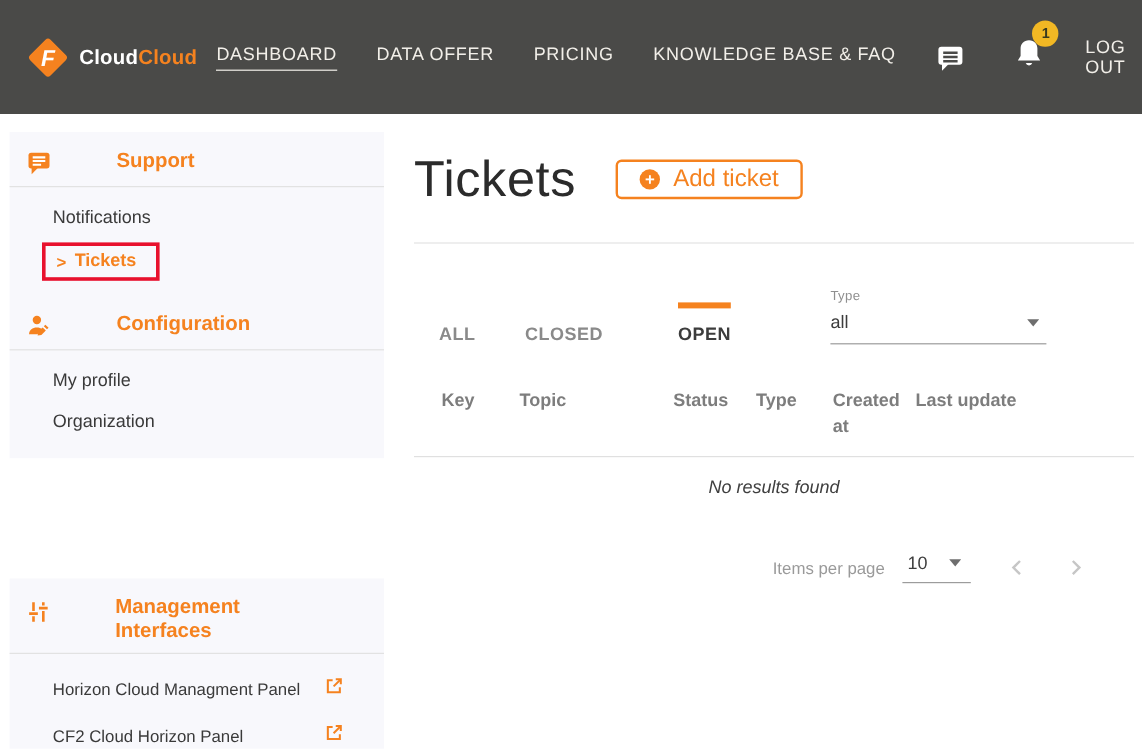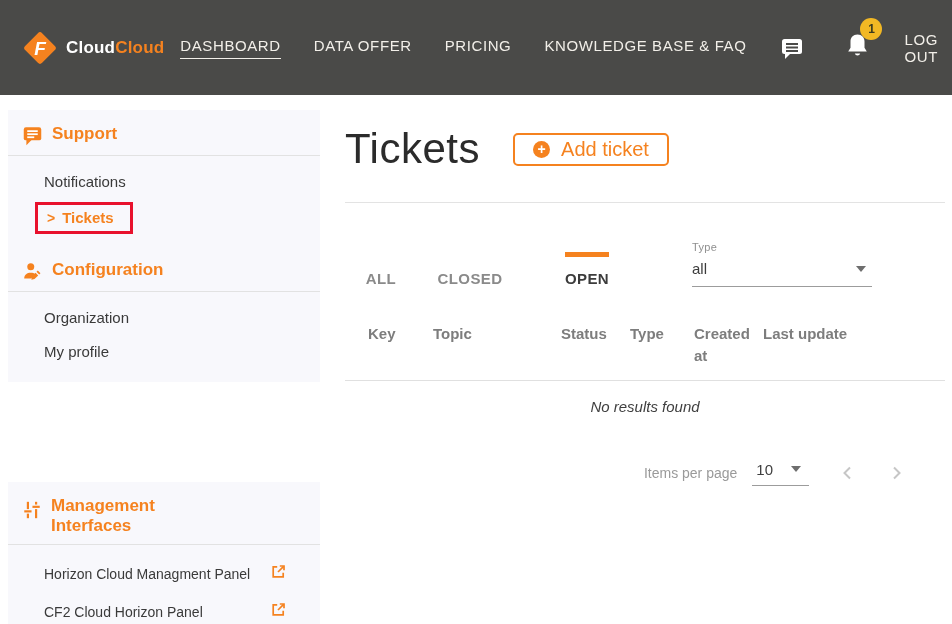--- a/index.html
+++ b/index.html
@@ -20,21 +20,21 @@
   .bell-wrap { position:relative; margin-left:40px; cursor:pointer; }
   .badge { position:absolute; top:-14px; right:-12px; width:22px; height:22px; border-radius:50%; background:#f2b824; color:#3a3a1e; font-size:12px; font-weight:bold; display:flex; align-items:center; justify-content:center; }
   .logout { color:#f2efe9; font-size:15px; letter-spacing:.6px; text-decoration:none; margin-left:34px; cursor:pointer; }
 
   
   .body-row { display:flex; align-items:flex-start; }
 
   
   .sidebar { width:312px; margin:15px 0 0 8px; flex-shrink:0; }
   .sb-block { background:#f8f8fc; padding:14px 0 22px; }
-  .sb-header { display:flex; align-items:flex-start; padding:0 0 0 14px; }
+  .sb-header { display:flex; align-items:flex-start; padding:0 0 0 14px;gap:45px; }
   .sb-header .sb-title { color:#f5821f; font-size:17px; font-weight:bold; margin-left:9px; line-height:1.15; }
   .sb-divider { height:1px; background:#e2e2e2; margin-top:9px; }
   .sb-item { font-size:15px; color:#3a3a3a; padding-left:36px; margin-top:17px; cursor:pointer; }
   .ticket-box { display:inline-flex; align-items:center; margin:12px 0 4px 27px; border:3px solid #e8112d; padding:4px 16px 5px 9px; }
   .ticket-box .chev { color:#f5821f; font-size:14px; font-weight:bold; margin-right:7px; }
   .ticket-box .lbl { color:#f5821f; font-size:15px; font-weight:bold; cursor:pointer; }
   .sb-header.second { margin-top:22px; }
   .sb-gap { height:100px; background:#fff; }
   .mgmt .sb-title { width:140px; }
   .link-item { display:flex; align-items:center; justify-content:space-between; padding:0 34px 0 36px; margin-top:19px; cursor:pointer; }
@@ -148,22 +148,22 @@
             <svg width="21" height="21" viewBox="0 0 24 24">
               <circle cx="10" cy="6.5" r="4" fill="#f5821f"></circle>
               <path d="M2.5 20c0-4.2 3.4-6.5 7.5-6.5 2 0 3.9.5 5.2 1.6L10.5 20z" fill="#f5821f"></path>
               <path d="M15.5 13.5l3 3-4.2 4.2-3.6.6.6-3.6z" fill="#f5821f"></path>
               <path d="M16.6 12.4l1.5-1.5 3 3-1.5 1.5z" fill="#f5821f"></path>
             </svg>
           </span>
           <span class="sb-title">Configuration</span>
         </div>
         <div class="sb-divider"></div>
+        <div class="sb-item">My profile</div>
         <div class="sb-item">Organization</div>
-        <div class="sb-item">My profile</div>
       </section>
 
       <div class="sb-gap"></div>
 
       <section class="sb-block mgmt" style="padding-bottom:34px;">
         <div class="sb-header">
           <span style="display:inline-flex; margin-top:3px;">
             <svg width="20" height="22" viewBox="0 0 22 24" fill="none" stroke="#f5821f" stroke-width="2.4">
               <line x1="6.5" y1="3" x2="6.5" y2="11"></line>
               <line x1="6.5" y1="16" x2="6.5" y2="21"></line>

